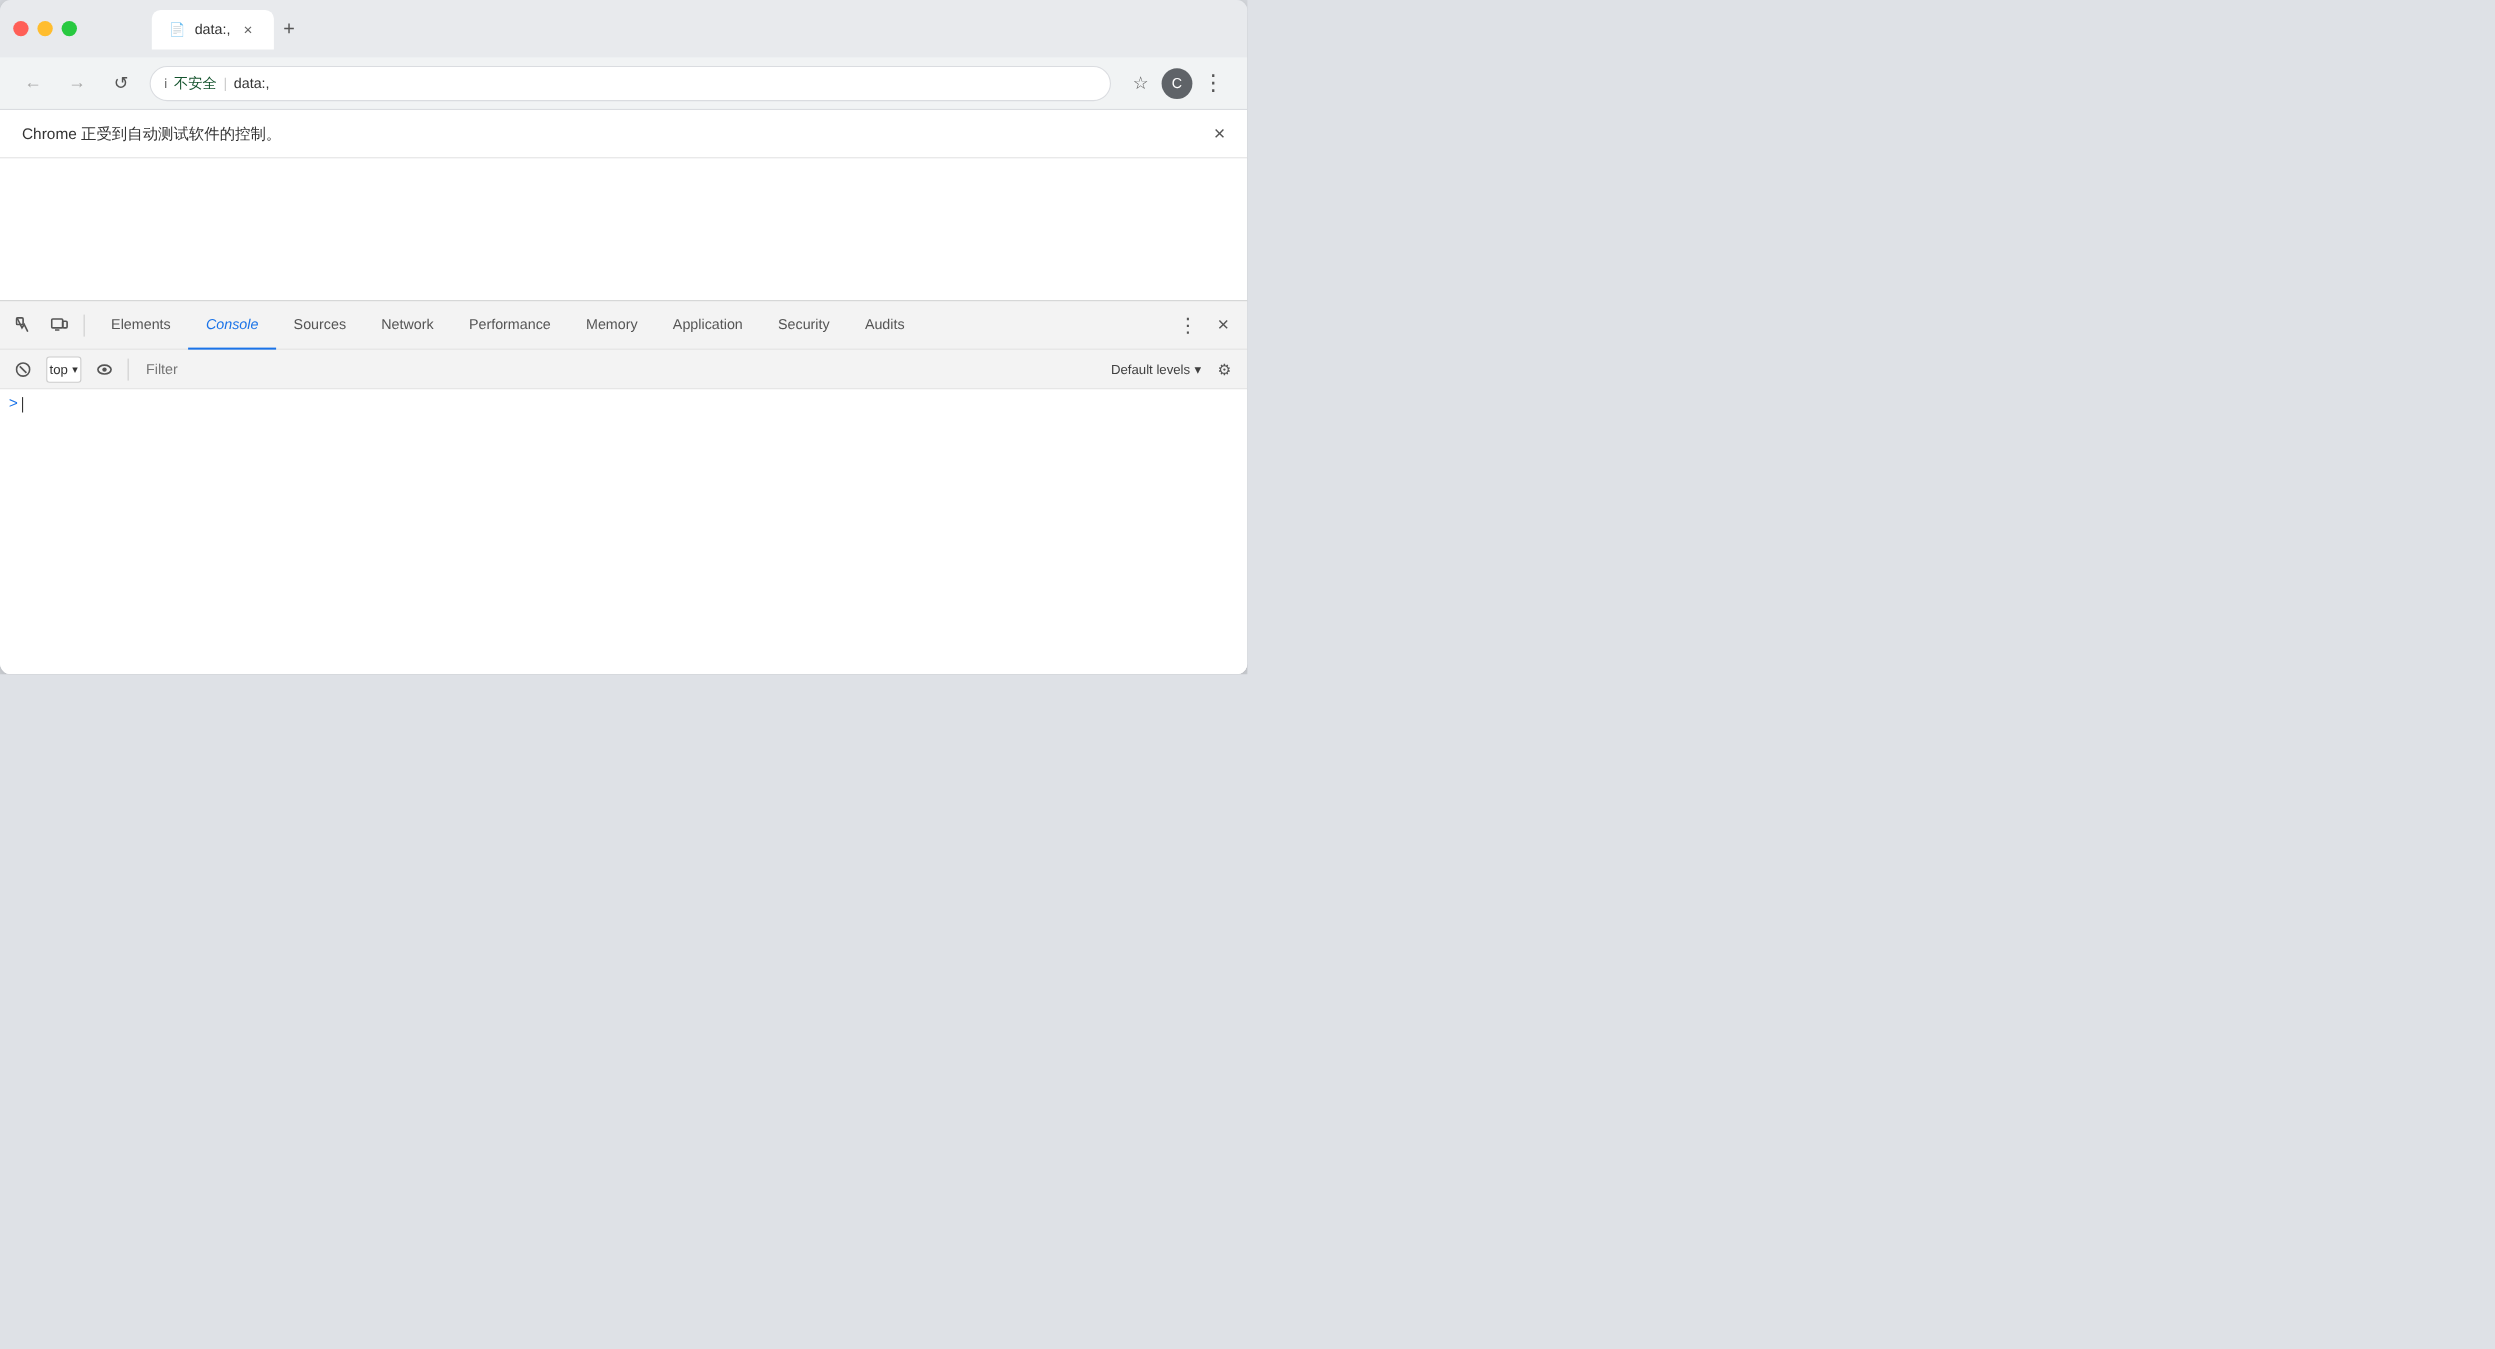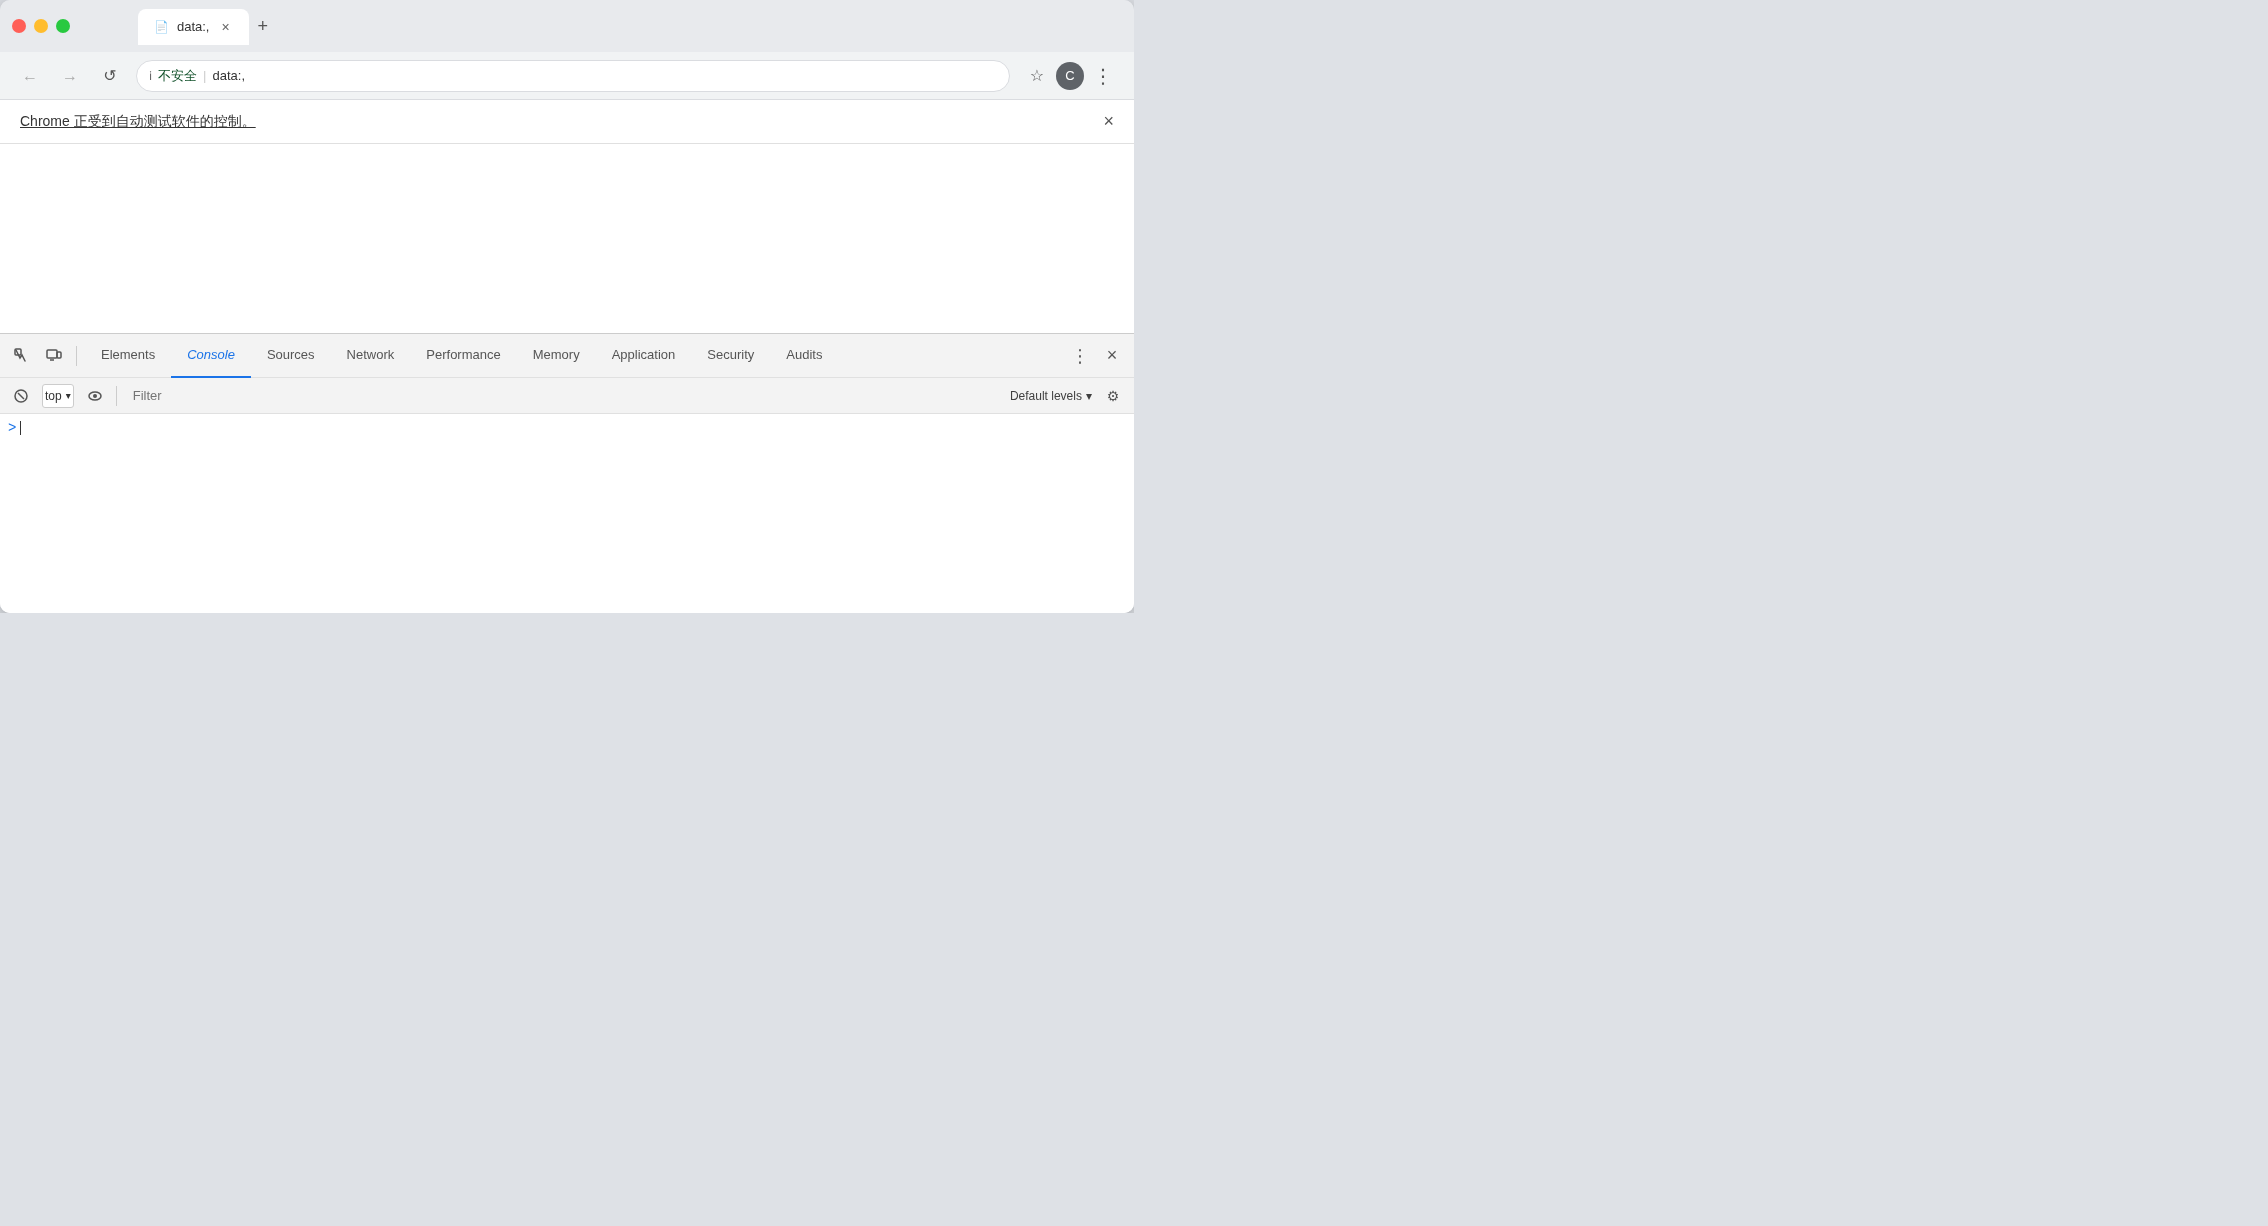--- a/index.html
+++ b/index.html
@@ -31,28 +31,28 @@
     .address-input { flex: 1; background: #fff; border: 1px solid #dadce0; border-radius: 20px; height: 32px; display: flex; align-items: center; padding: 0 12px; font-size: 13px; color: #333; gap: 6px; }
     .security-icon { color: #666; font-size: 12px; }
     .security-text { color: #14532d; font-size: 13px; }
     .separator { color: #ccc; }
     .url-text { color: #333; font-size: 13px; }
     .address-actions { display: flex; align-items: center; gap: 4px; }
     .address-action-btn { color: #555; font-size: 16px; cursor: pointer; width: 30px; height: 30px; display: flex; align-items: center; justify-content: center; border-radius: 50%; }
 
     
     .notification-bar { background: #fff; border-bottom: 1px solid #e0e0e0; height: 44px; display: flex; align-items: center; padding: 0 20px; flex-shrink: 0; }
-    .notification-text { font-size: 14px; color: #333; flex: 1; text-decoration: underline; }
+    .notification-text { font-size: 14px; color: #333; flex: 1; }
     .notification-close { color: #555; font-size: 18px; cursor: pointer; }
 
     
     .page-content { flex: 1; background: #fff; overflow: hidden; }
 
     
-    .devtools { height: 280px; background: #f3f3f3; border-top: 1px solid #ccc; display: flex; flex-direction: column; flex-shrink: 0; }
+    .devtools { height: 340px; background: #f3f3f3; border-top: 1px solid #ccc; display: flex; flex-direction: column; flex-shrink: 0; }
 
     
     .devtools-toolbar { height: 44px; background: #f3f3f3; display: flex; align-items: center; border-bottom: 1px solid #e0e0e0; padding: 0 8px; gap: 4px; flex-shrink: 0; }
     .devtools-icon-btn { width: 28px; height: 28px; display: flex; align-items: center; justify-content: center; cursor: pointer; border-radius: 3px; color: #555; font-size: 16px; }
     .devtools-separator { width: 1px; height: 20px; background: #ccc; margin: 0 4px; }
     .devtools-tabs { display: flex; align-items: center; flex: 1; gap: 0; }
     .devtools-tab { padding: 0 16px; height: 44px; display: flex; align-items: center; font-size: 13px; color: #555; cursor: pointer; border-bottom: 2px solid transparent; white-space: nowrap; }
     .devtools-tab.active { color: #1a73e8; border-bottom: 2px solid #1a73e8; font-weight: 500; font-style: italic; }
     .devtools-right-actions { display: flex; align-items: center; gap: 4px; margin-left: auto; }
 

